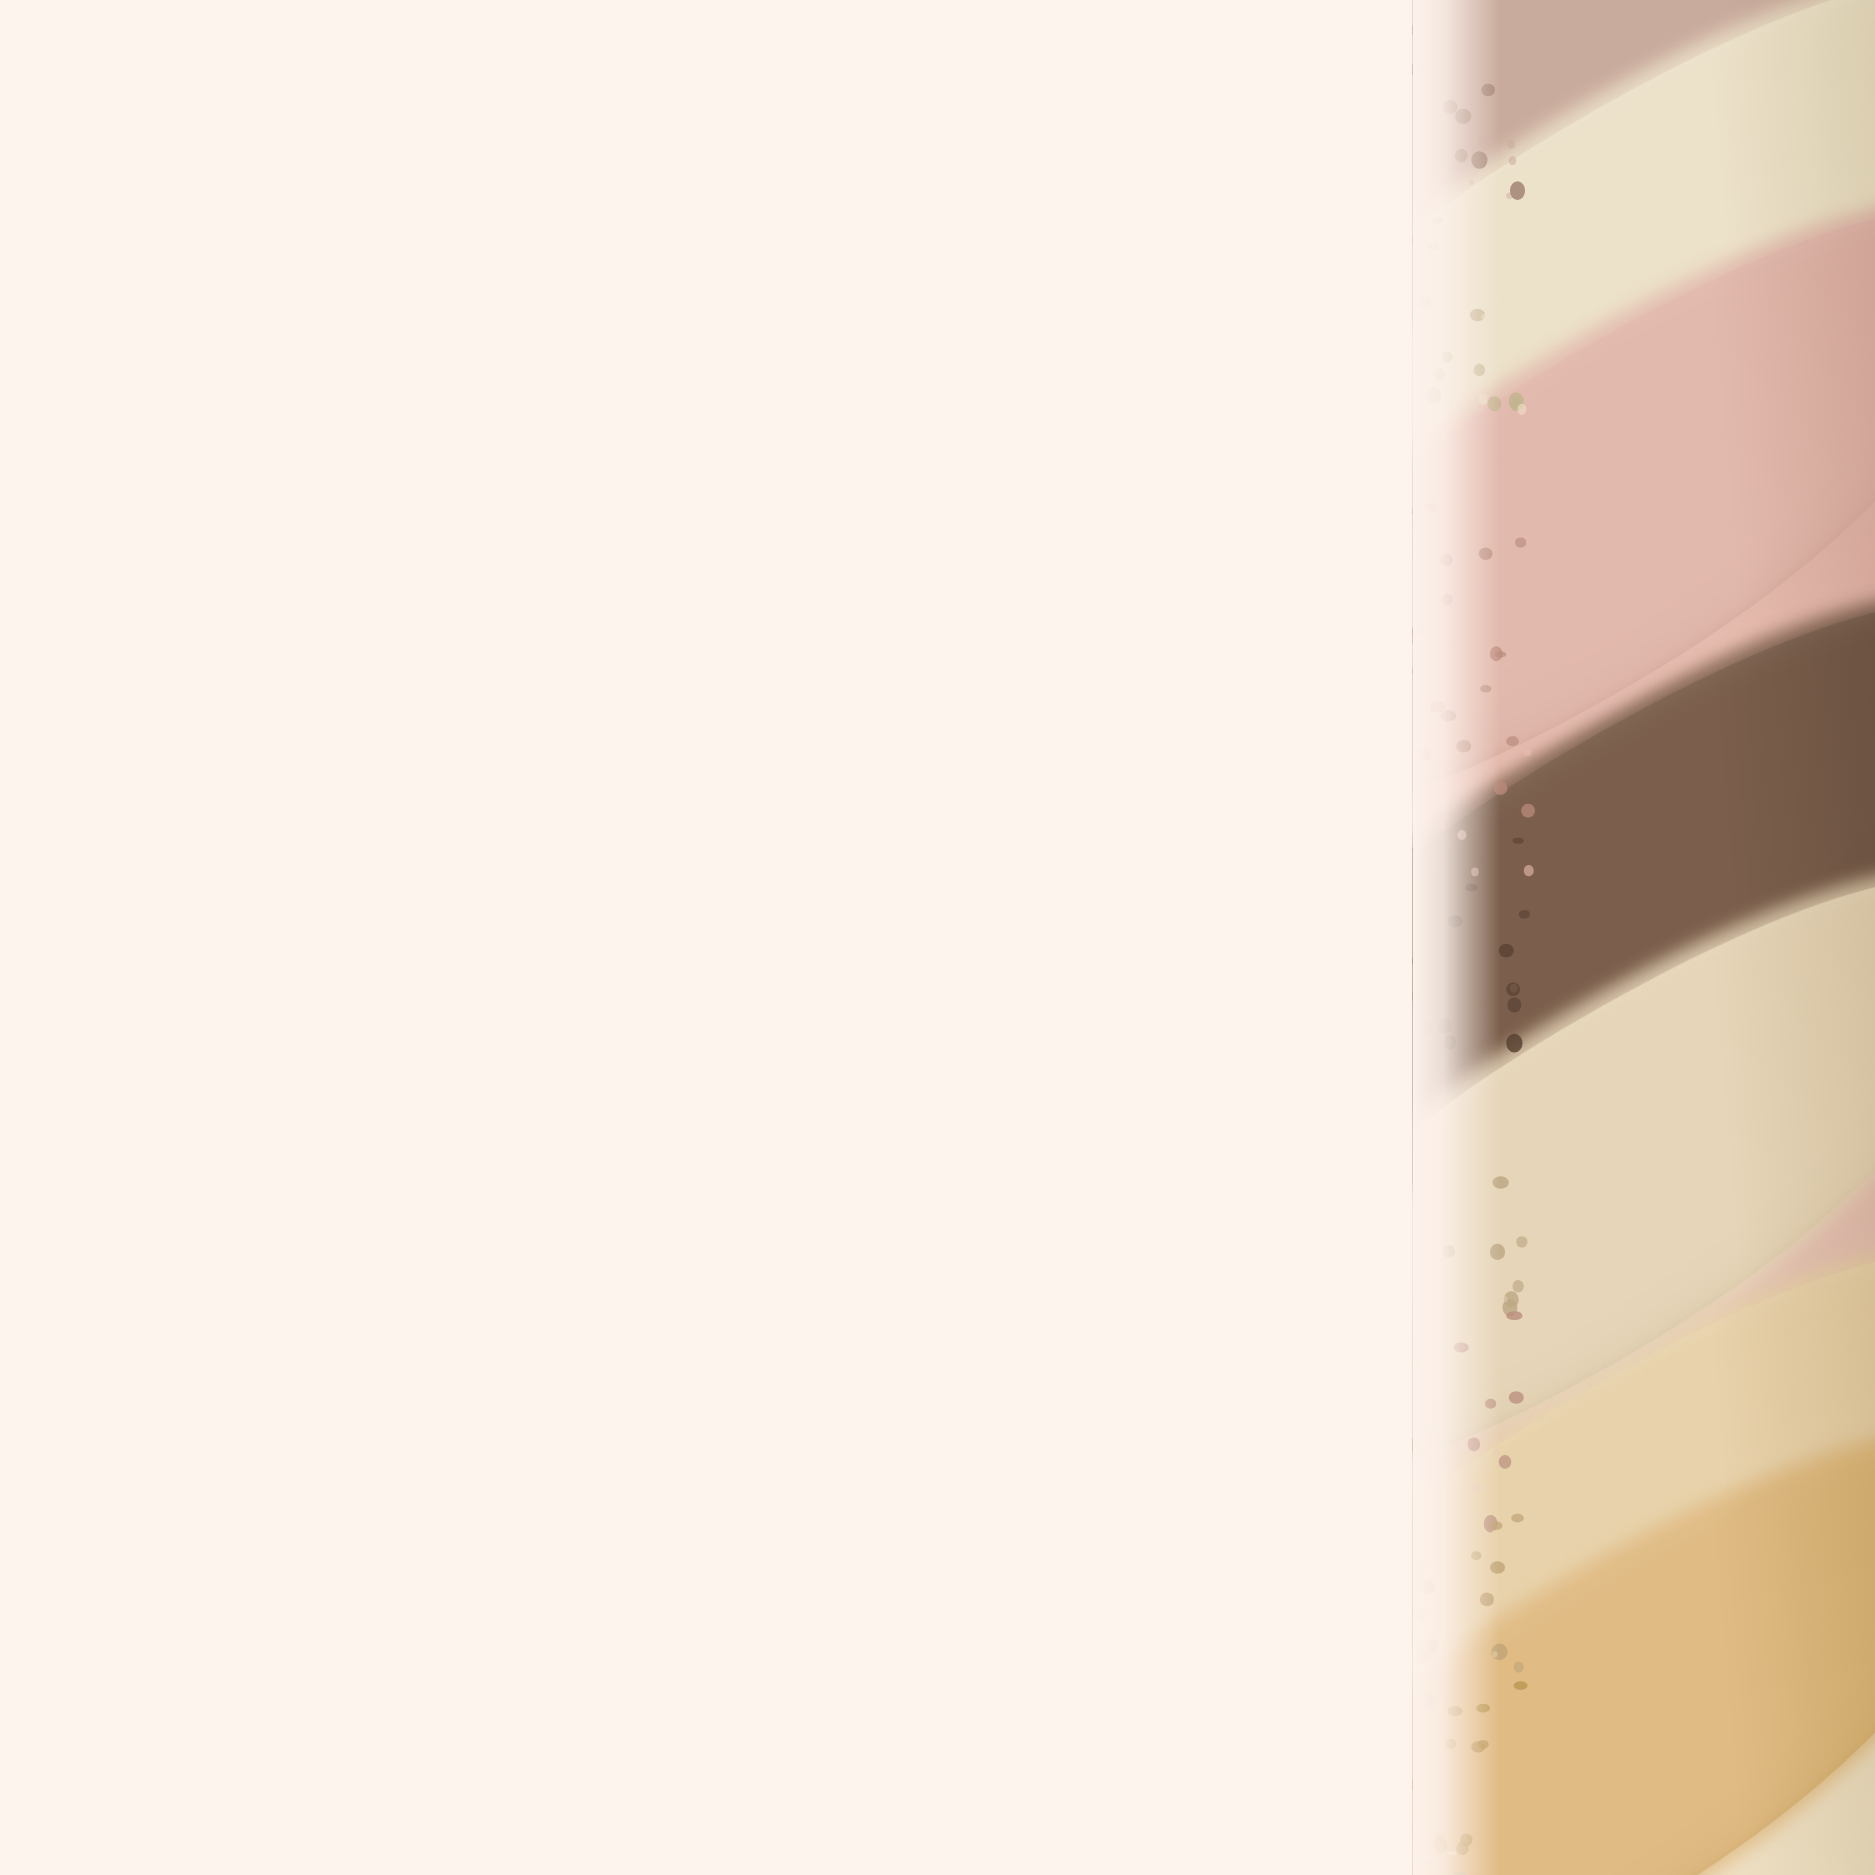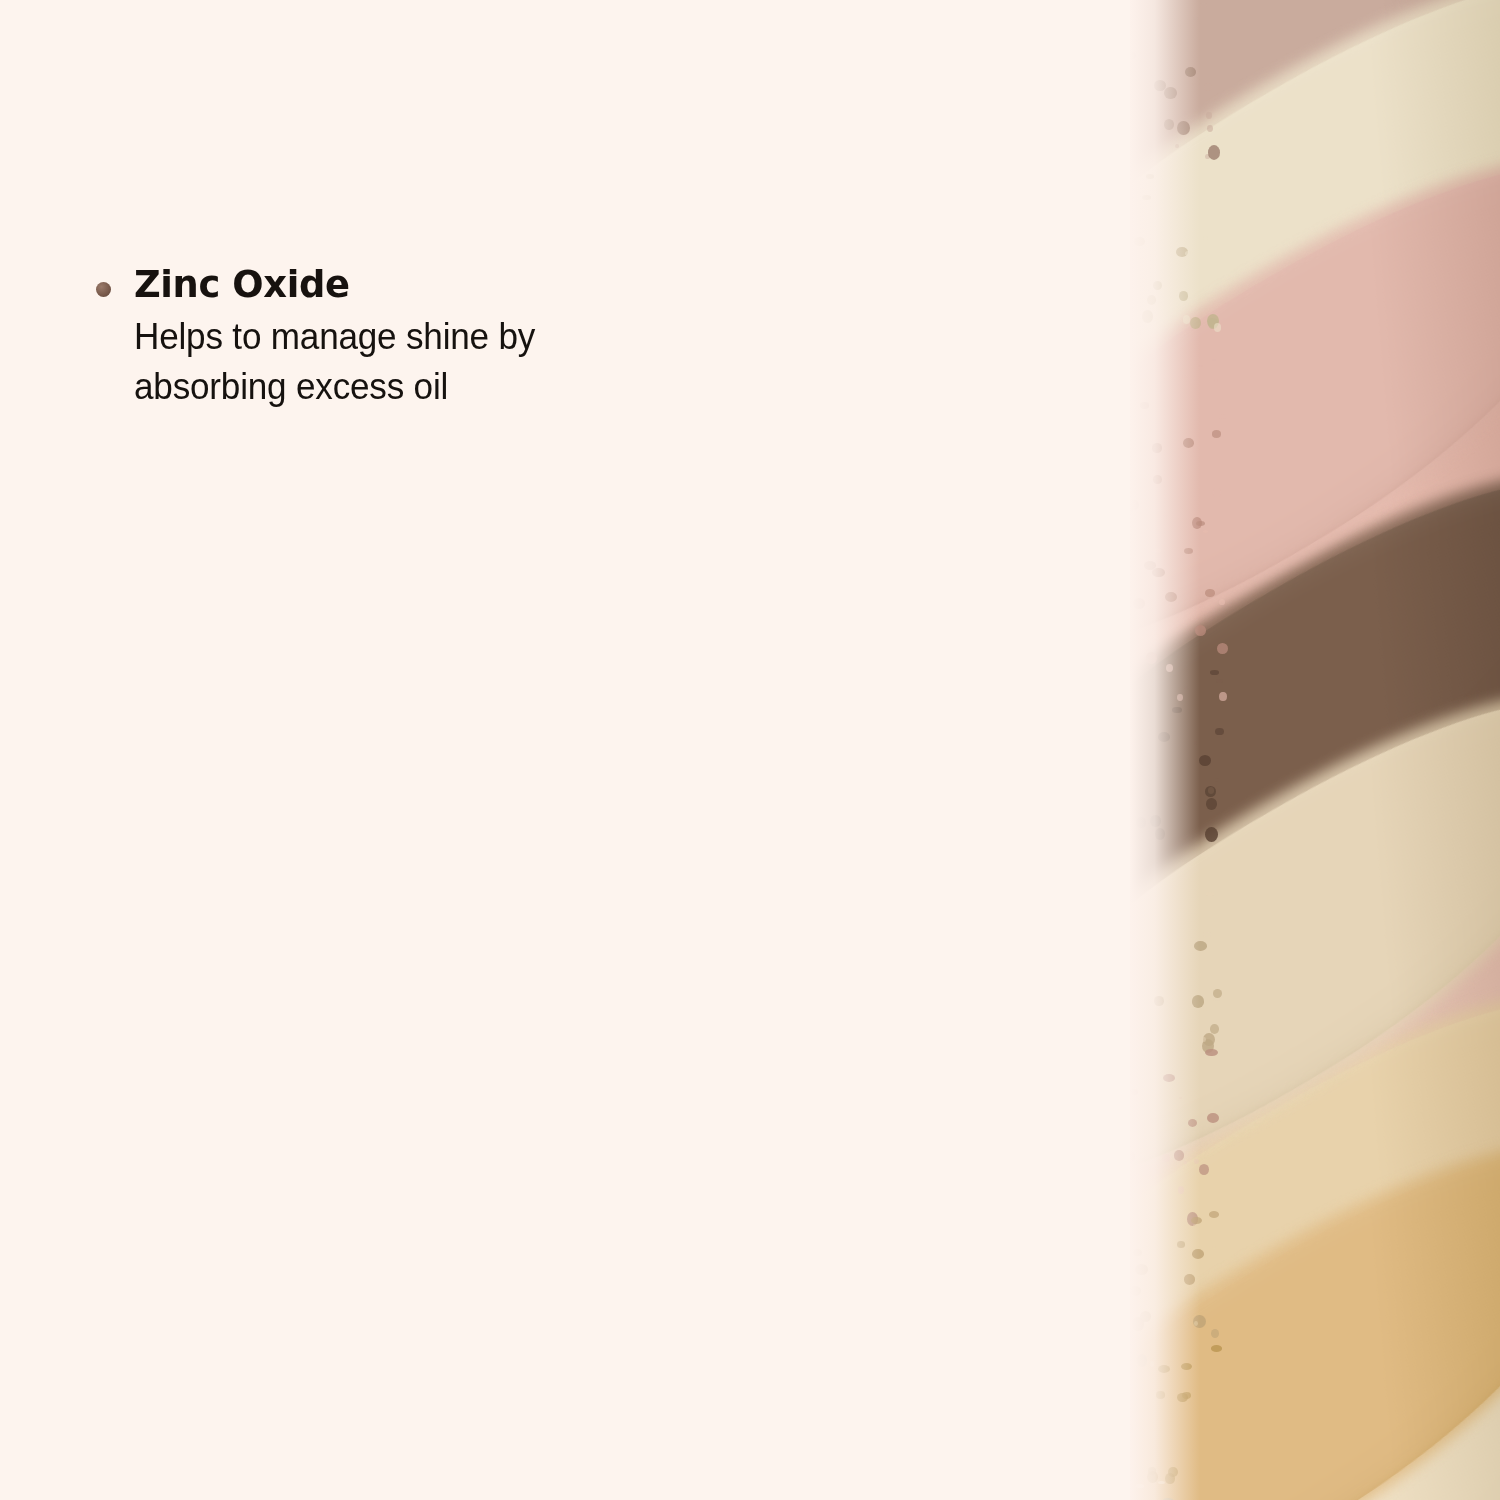--- a/index.html
+++ b/index.html
@@ -388,22 +388,16 @@
         <div class="grit" style="width: 11.6581px; height: 7.24549px; left: 72.4595px; top: 1557.88px; background: rgb(198, 181, 146); opacity: 0.789002; z-index: 5;"></div>
         <div class="grit" style="width: 7.72584px; height: 4.37523px; left: 46.3329px; top: 1544.08px; background: rgb(239, 224, 196); opacity: 0.610265; z-index: 5;"></div>
       </div>
     <div class="powder-fade-left"></div>
   </div>
 
   <div class="content">
 
 
     <ul class="list" id="ingredient-list">
-        <li class="item">
-          <span class="bullet"></span>
-          <span class="item-name">Zinc Oxide</span>
-          <span class="item-desc">Helps to manage shine by
-absorbing excess oil</span>
-        </li>
       </ul>
 
   </div>
 </div>
 
 </body></html>

